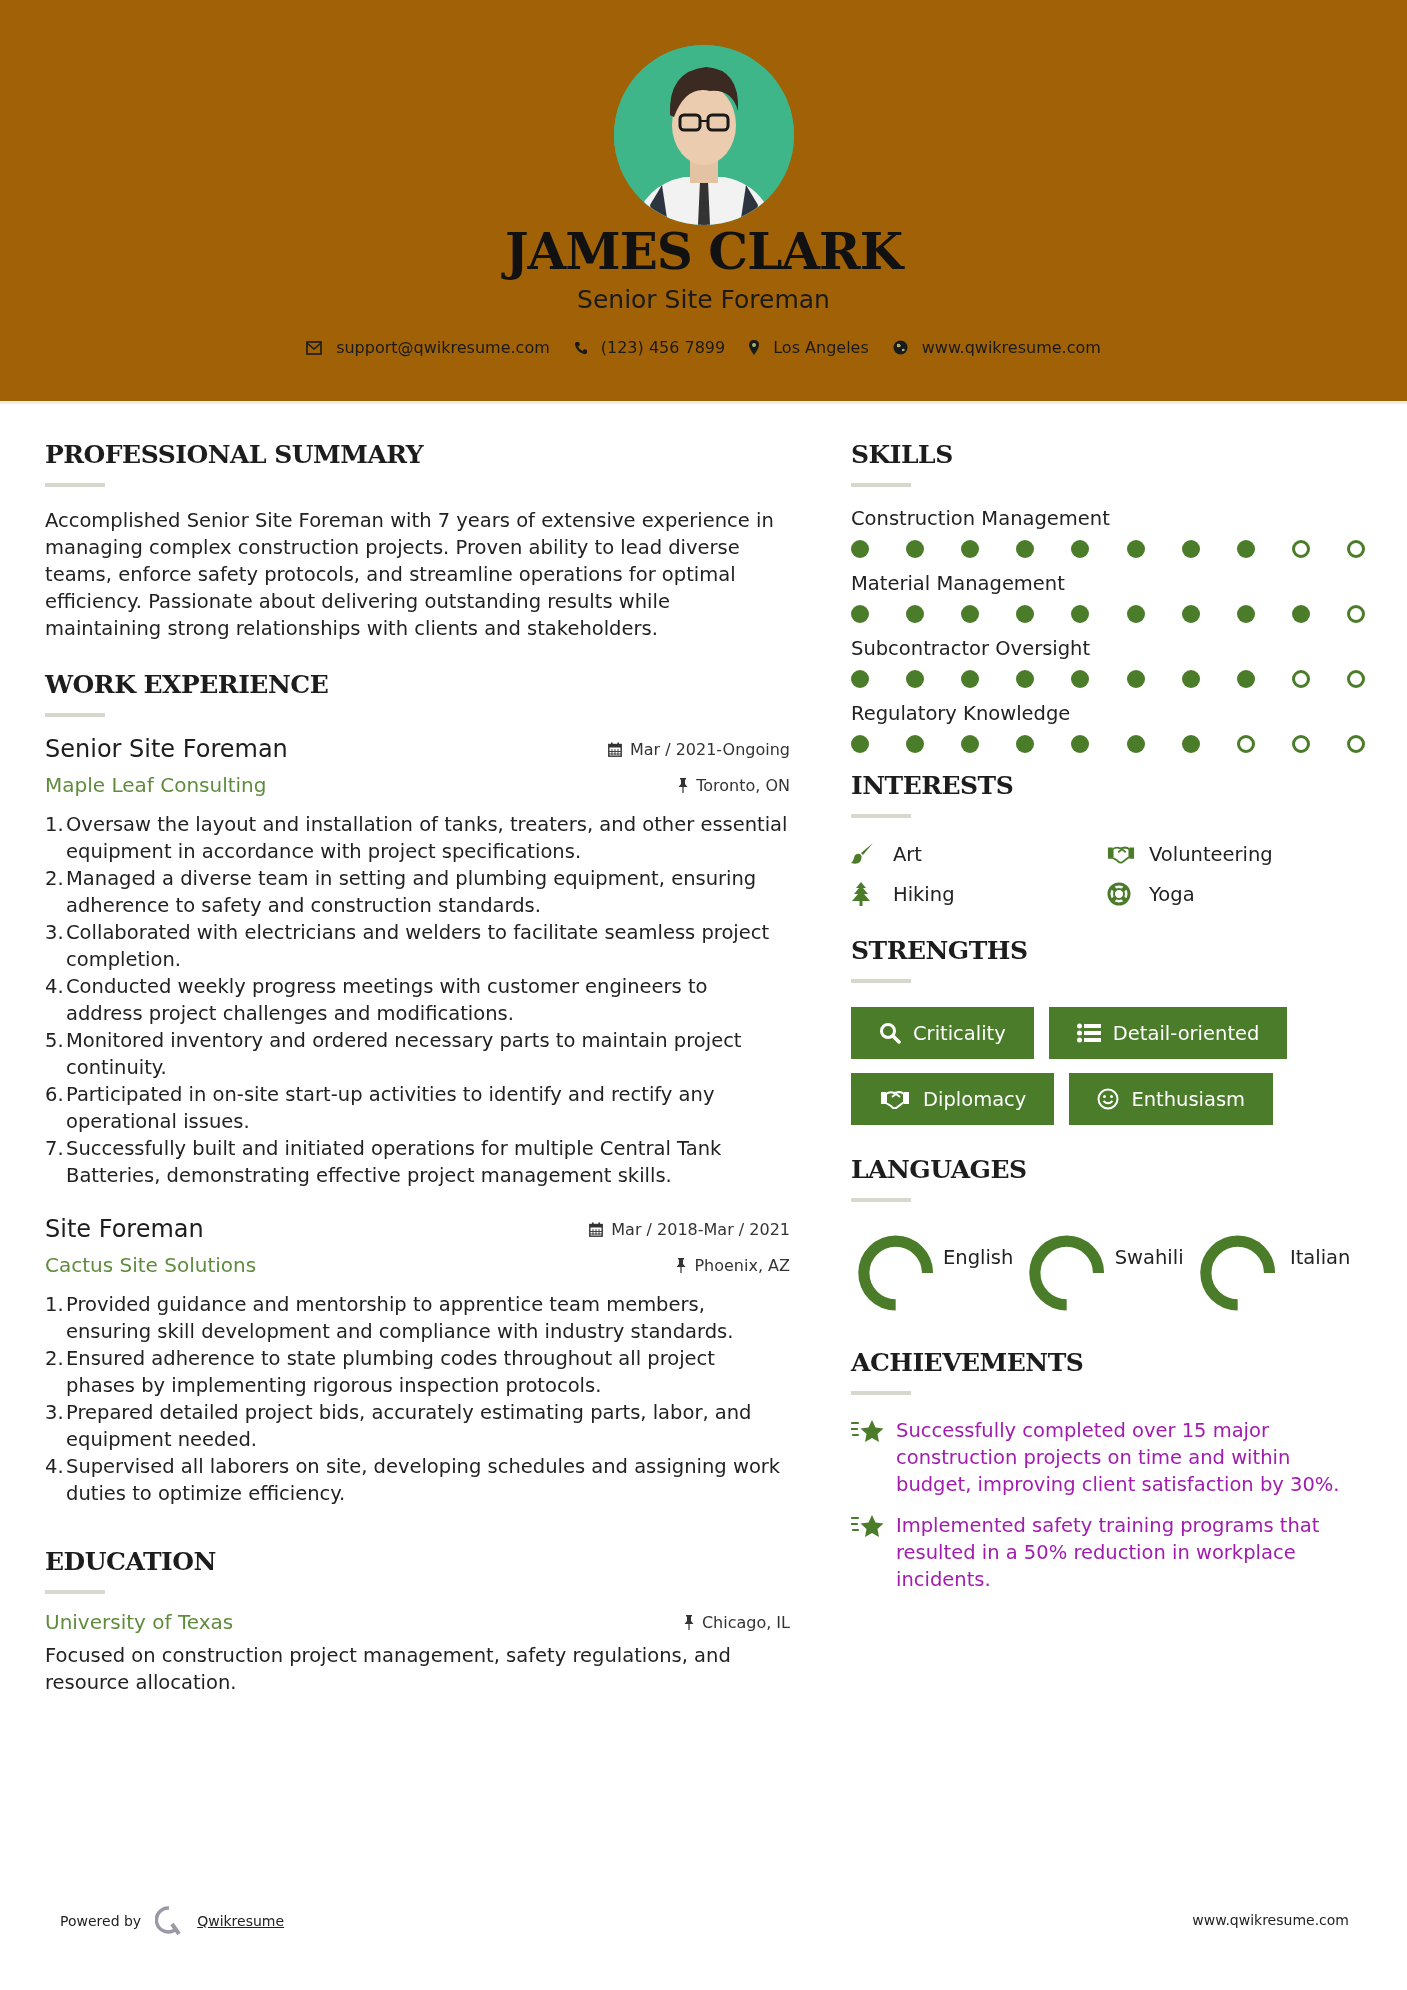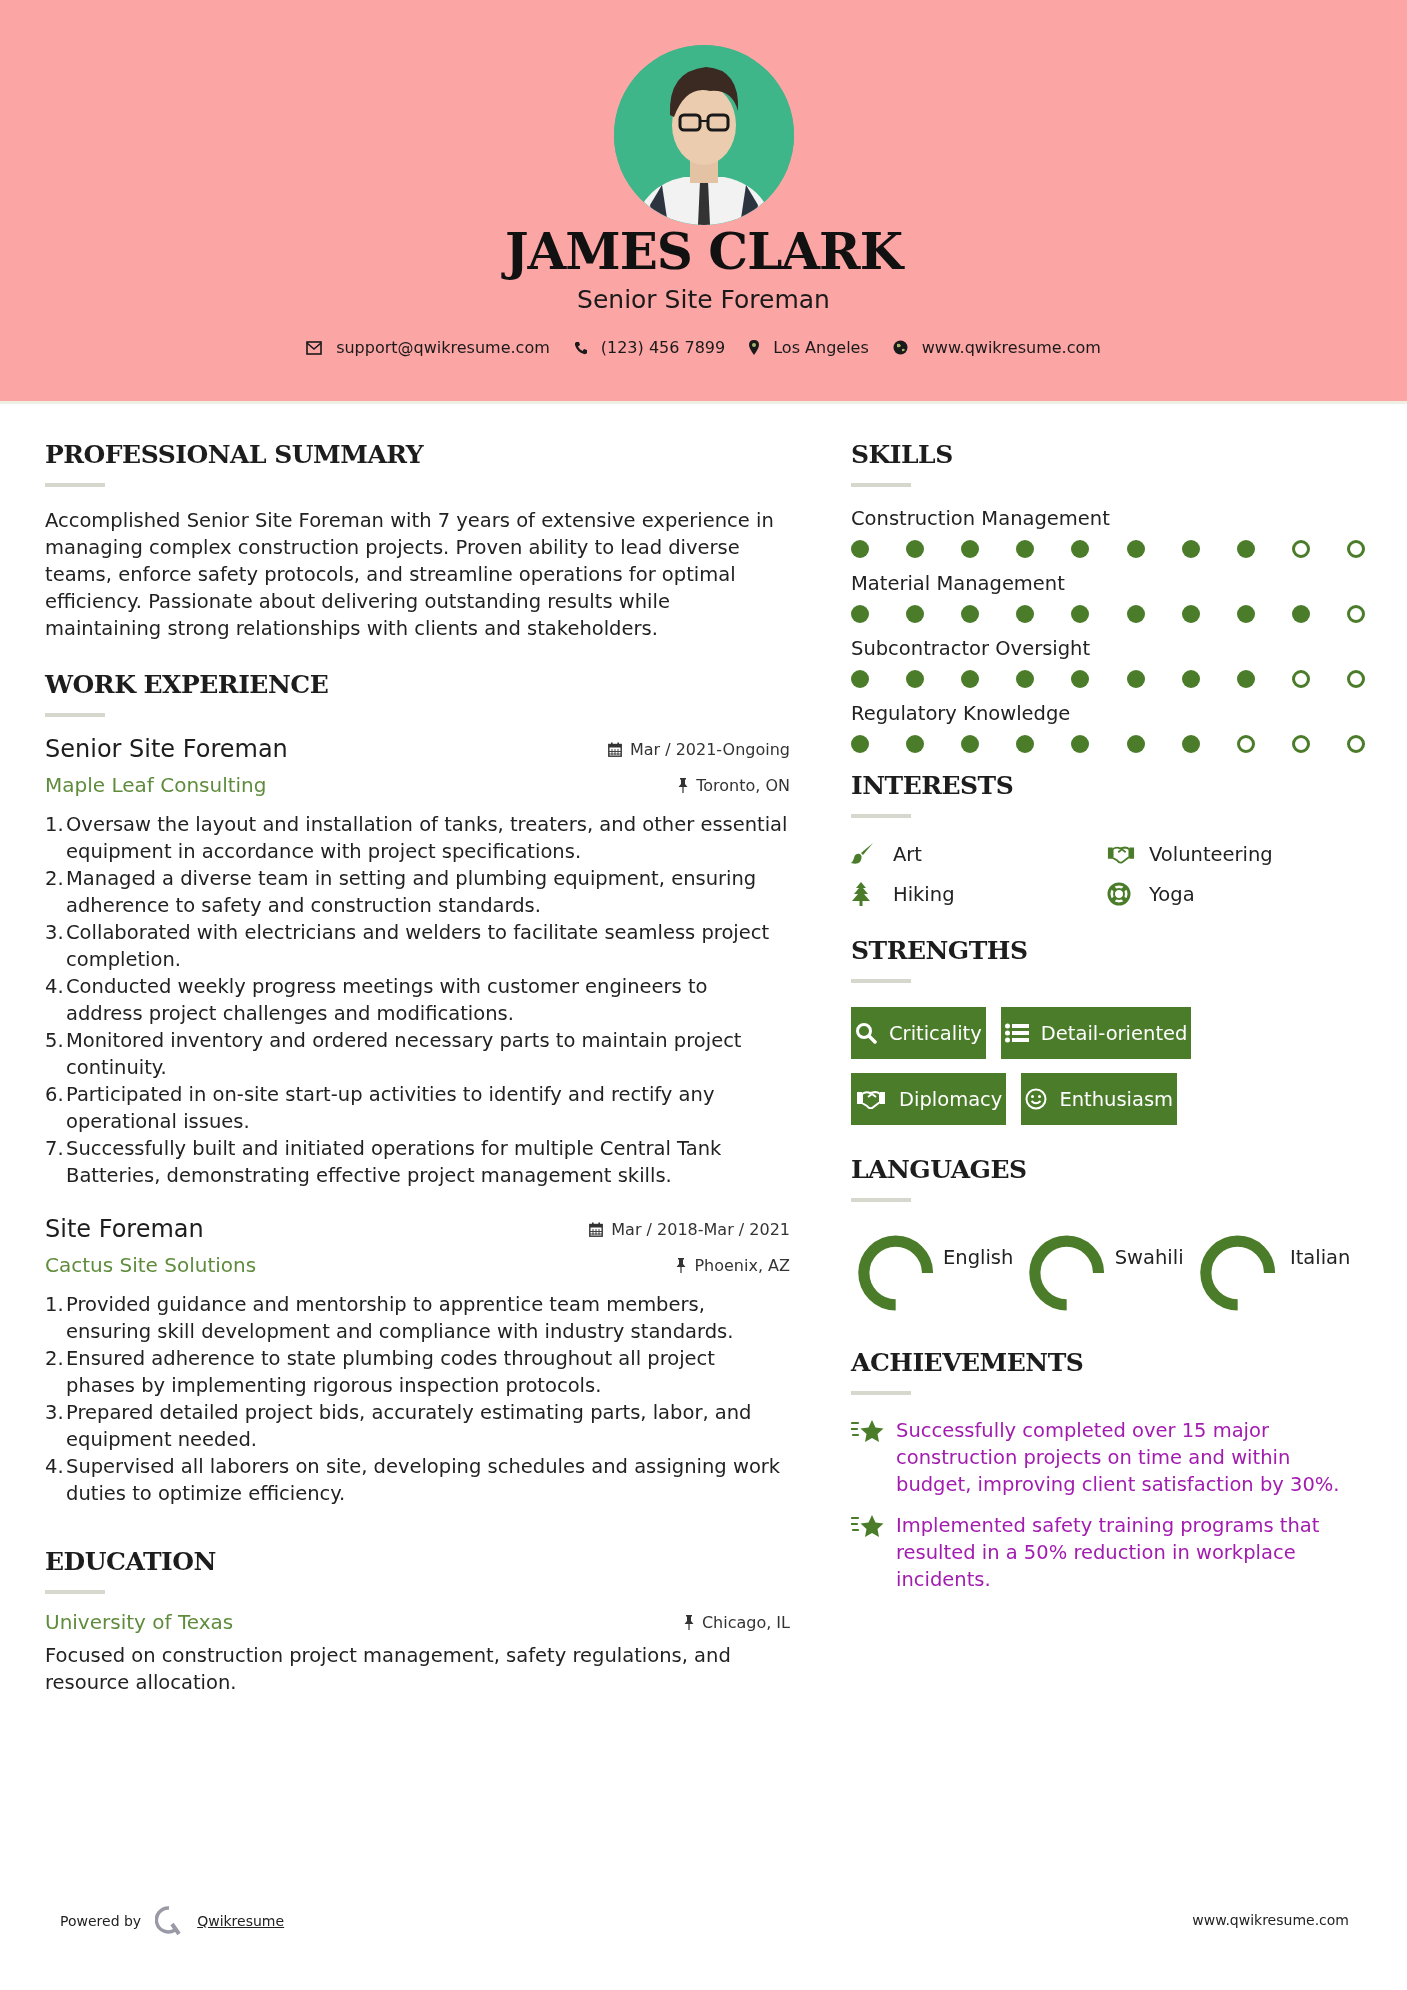--- a/index.html
+++ b/index.html
@@ -1,19 +1,19 @@
 <!DOCTYPE html>
 <html><head>
 <meta charset="utf-8">
 <style>
   * { box-sizing: border-box; margin: 0; padding: 0; }
   html, body { width: 1407px; height: 1990px; background: #ffffff; }
   body { font-family: "DejaVu Sans", sans-serif; color: #222; position: relative; overflow: hidden; }
 
-  .header { position: absolute; left: 0; top: 0; width: 1407px; height: 404px; background: #fca5a5; border-bottom: 3px solid #eef0e3; }
+  .header { position: absolute; left: 0; top: 0; width: 1407px; height: 404px; background: #a16207; border-bottom: 3px solid #eef0e3; }
   .photo { position: absolute; left: 614px; top: 45px; width: 180px; height: 180px; border-radius: 50%; background: #3fb58a; overflow: hidden; }
   .photo svg { width: 180px; height: 180px; display: block; }
   .name { position: absolute; left: 0; width: 1407px; top: 222px; text-align: center; font-family: "DejaVu Serif", serif; font-weight: bold; font-size: 50px; letter-spacing: -1px; color: #111; }
   .title { position: absolute; left: 0; width: 1407px; top: 285px; text-align: center; font-size: 25px; color: #1a1a1a; }
   .contacts { position: absolute; left: 0; width: 1407px; top: 338px; display: flex; justify-content: center; align-items: center; font-size: 16px; color: #1a1a1a; }
   .contact { display: flex; align-items: center; margin: 0 12px; }
   .contact .ic { margin-right: 14px; display: inline-flex; }
 
   .col-left { position: absolute; left: 45px; top: 440px; width: 745px; }
   .col-right { position: absolute; left: 851px; top: 440px; width: 520px; }
@@ -45,21 +45,21 @@
   .skill-name { font-size: 19.5px; color: #222; margin-bottom: 10px; }
   .dots { display: flex; justify-content: space-between; width: 514px; }
   .dot { width: 18px; height: 18px; border-radius: 50%; background: #4a7c2a; }
   .dot.empty { background: #fff; border: 3px solid #4a7c2a; }
 
   .interests { display: grid; grid-template-columns: 256px 256px; row-gap: 16px; margin-bottom: 30px; margin-top: 24px; }
   .interest { display: flex; align-items: center; font-size: 19.5px; color: #222; }
   .interest .ic { width: 28px; margin-right: 14px; display: inline-flex; }
 
   .chips { display: flex; flex-wrap: wrap; gap: 14px 15px; width: 470px; margin-bottom: 30px; }
-  .chip { display: flex; align-items: center; height: 52px; padding: 0 4px; background: #4a7c2a; color: #fff; font-size: 19.5px; }
+  .chip { display: flex; align-items: center; height: 52px; padding: 0 28px; background: #4a7c2a; color: #fff; font-size: 19.5px; }
   .chip .ic { margin-right: 12px; display: inline-flex; }
 
   .langs { display: flex; margin-bottom: 30px; }
   .lang { width: 171px; display: flex; align-items: flex-start; }
   .lang svg { margin-left: 6px; }
   .lang-name { font-size: 19.5px; color: #222; margin-top: 18px; width: 102px; text-align: center; }
 
   .ach { display: flex; margin-bottom: 14px; }
   .ach .ic { width: 45px; flex: none; padding-top: 2px; }
   .ach-text { font-size: 19.5px; line-height: 27px; color: #a21caf; }

